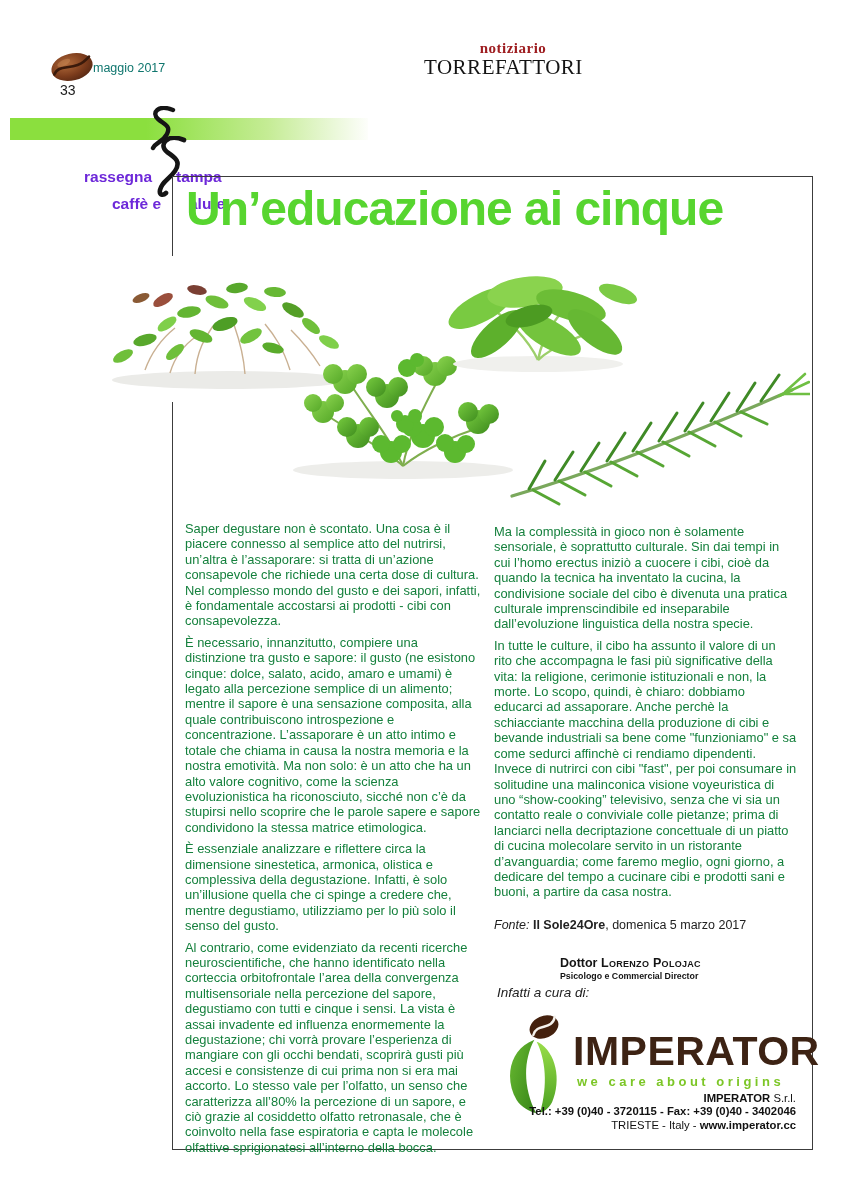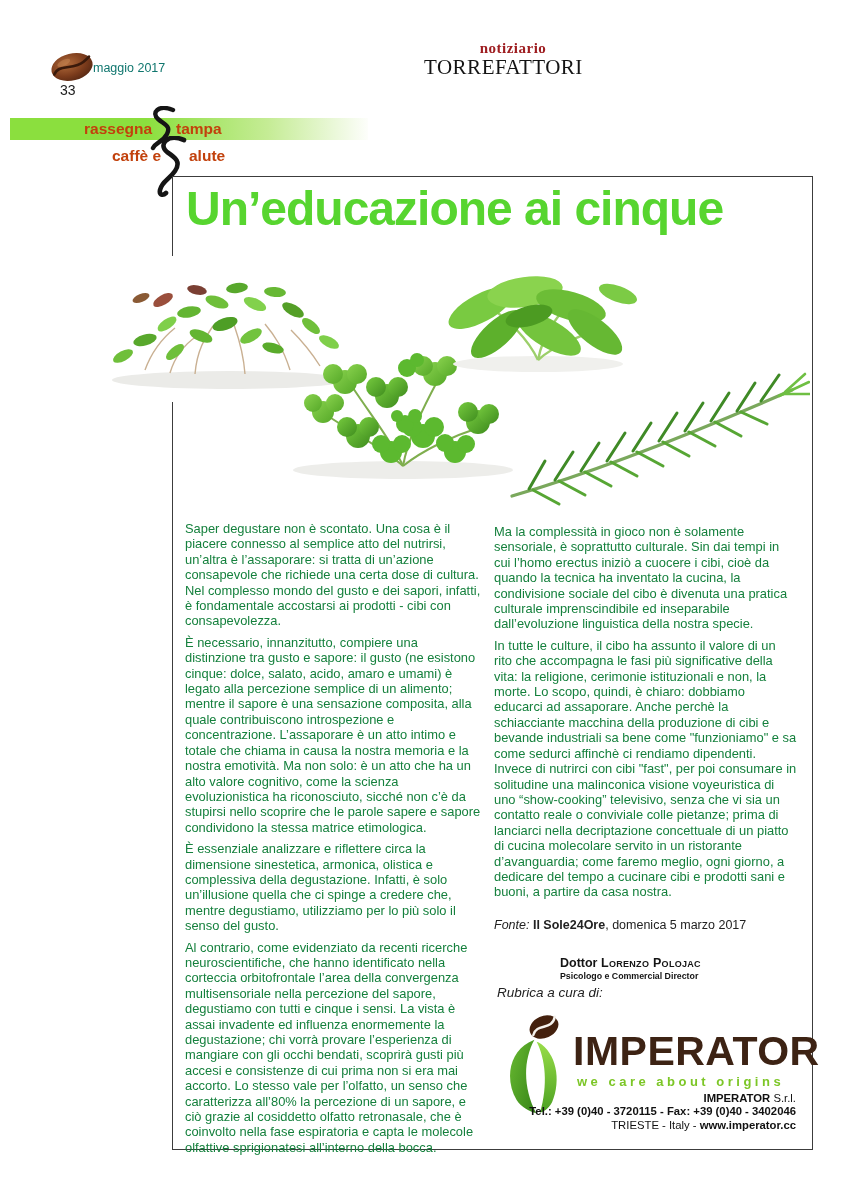--- a/index.html
+++ b/index.html
@@ -12,21 +12,21 @@
   
   .issue-date{left:93px;top:61px;font-size:12.5px;color:#0f766e;}
   .page-num{left:60px;top:82px;font-size:14px;color:#1a1a1a;}
   .masthead{left:424px;top:41px;width:150px;text-align:center;font-family:"Liberation Serif",serif;line-height:1;}
   .masthead .top{display:block;color:#9e1d20;font-weight:bold;font-size:15px;letter-spacing:.5px;padding-left:28px;}
   .masthead .main{display:block;color:#141414;font-size:21px;letter-spacing:.5px;margin-top:1px;}
 
   
   .banner-bar{left:10px;top:118px;width:358px;height:22px;
     background:linear-gradient(90deg,#8bdf3e 0%,#8bdf3e 38%,#c5ec95 72%,#fdfefb 100%);}
-  .banner-t{font-weight:bold;font-size:15.5px;color:#c2410c;}
+  .banner-t{font-weight:bold;font-size:15.5px;color:#6d28d9;margin-top:48px;}
   .b1a{left:84px;top:120px;}
   .b1b{left:176px;top:120px;}
   .b2a{left:112px;top:147px;}
   .b2b{left:189px;top:147px;}
 
   
   .article-box{left:172px;top:176px;width:639px;height:972px;border:1px solid #3c3c3c;background:transparent;}
   .title{left:186px;top:184px;width:620px;font-size:48px;font-weight:bold;color:#57d52f;letter-spacing:-1px;line-height:1.05;}
 
   
@@ -253,21 +253,21 @@
 <div class="abs col col-right">
   <p>Ma la complessità in gioco non è solamente sensoriale, è soprattutto culturale. Sin dai tempi in cui l’homo erectus iniziò a cuocere i cibi, cioè da quando la tecnica ha inventato la cucina, la condivisione sociale del cibo è divenuta una pratica culturale imprenscindibile ed inseparabile dall’evoluzione linguistica della nostra specie.</p>
   <p>In tutte le culture, il cibo ha assunto il valore di un rito che accompagna le fasi più significative della vita: la religione, cerimonie istituzionali e non, la morte. Lo scopo, quindi, è chiaro: dobbiamo educarci ad assaporare. Anche perchè la schiacciante macchina della produzione di cibi e bevande industriali sa bene come "funzioniamo" e sa come sedurci affinchè ci rendiamo dipendenti. Invece di nutrirci con cibi "fast", per poi consumare in solitudine una malinconica visione voyeuristica di uno “show-cooking” televisivo, senza che vi sia un contatto reale o conviviale colle pietanze; prima di lanciarci nella decriptazione concettuale di un piatto di cucina molecolare servito in un ristorante d’avanguardia; come faremo meglio, ogni giorno, a dedicare del tempo a cucinare cibi e prodotti sani e buoni, a partire da casa nostra.</p>
 </div>
 
 <div class="abs fonte">
   <span class="lab">Fonte:</span>
   <span class="src">Il Sole24Ore</span><span>, domenica 5 marzo 2017</span>
 </div>
 
-<div class="abs rubrica">Rubrica a cura di:</div>
+<div class="abs rubrica">Infatti a cura di:</div>
 
 <div class="abs author">
   <div class="name-line">
     <span>Dottor </span><span class="name-caps">Lorenzo Polojac</span>
   </div>
   <div class="role">Psicologo e Commercial Director</div>
 </div>
 
 <svg class="abs logo-mark" width="66" height="104" viewBox="0 0 66 104">
   <defs>

